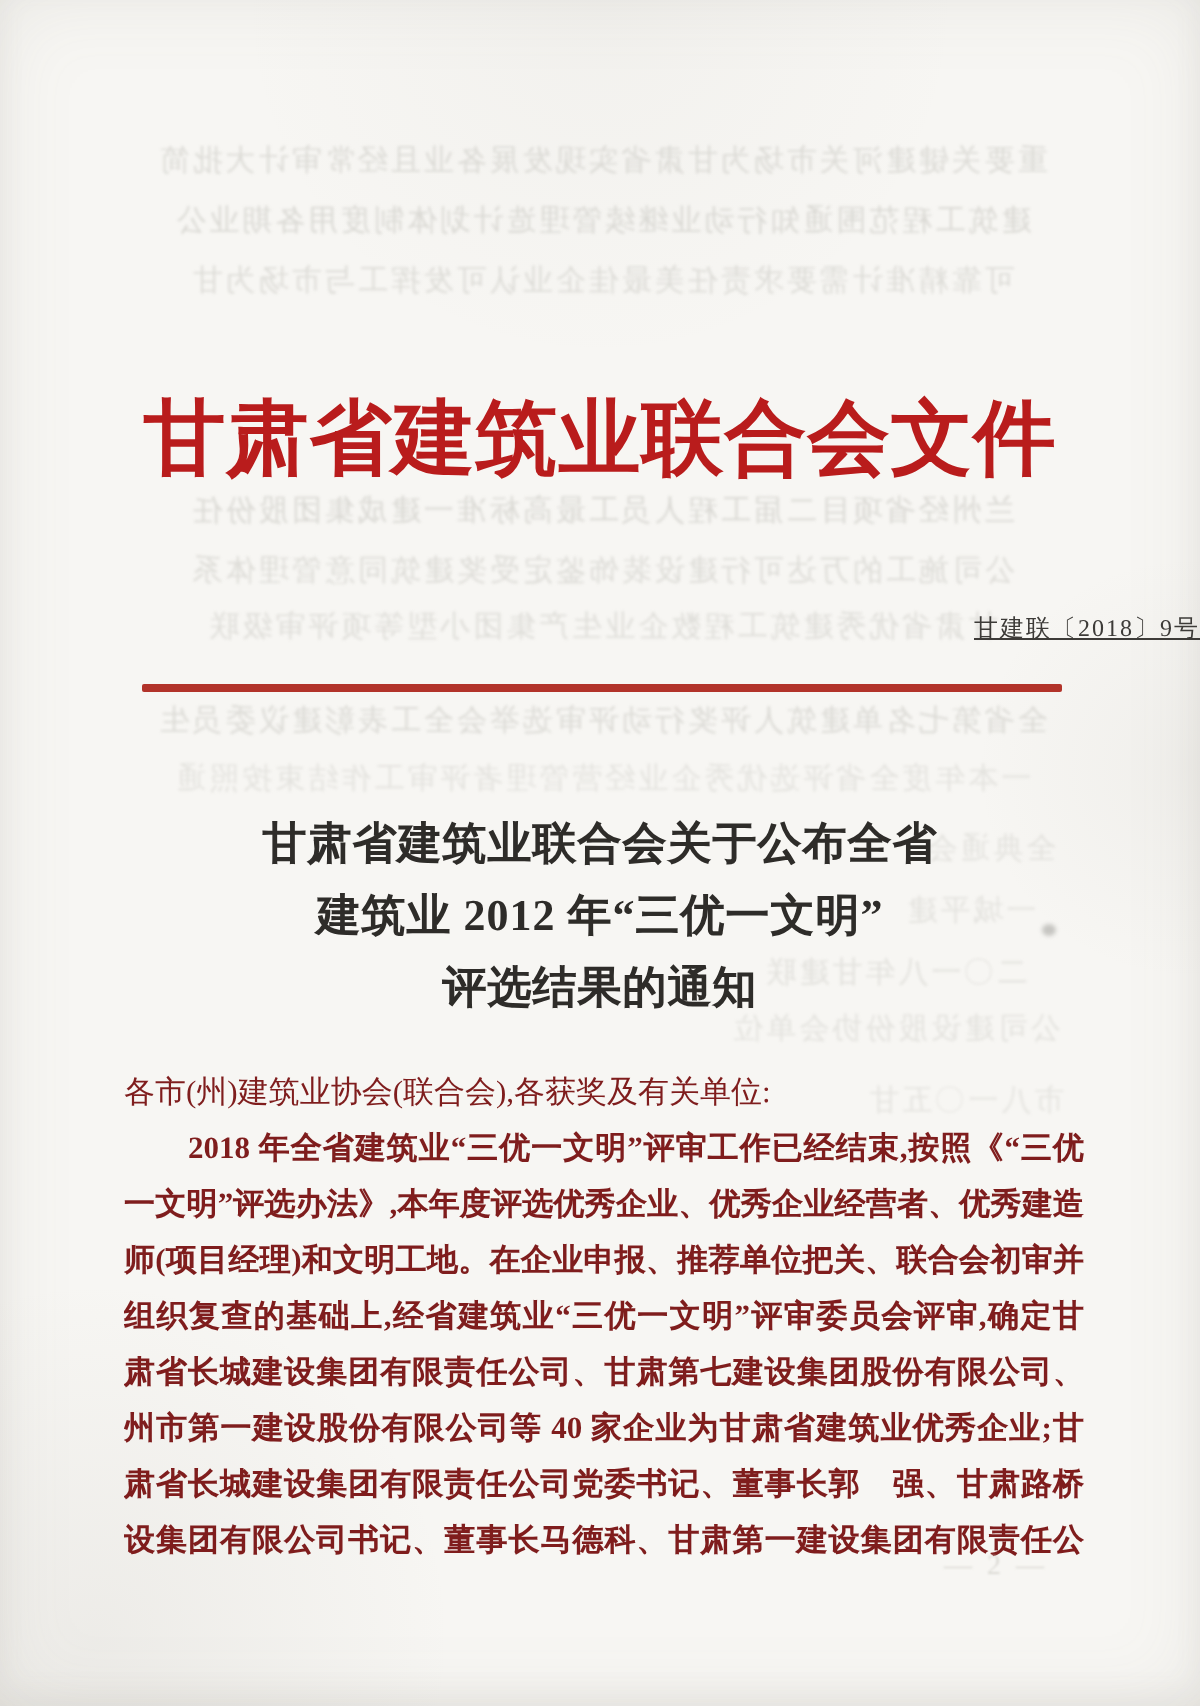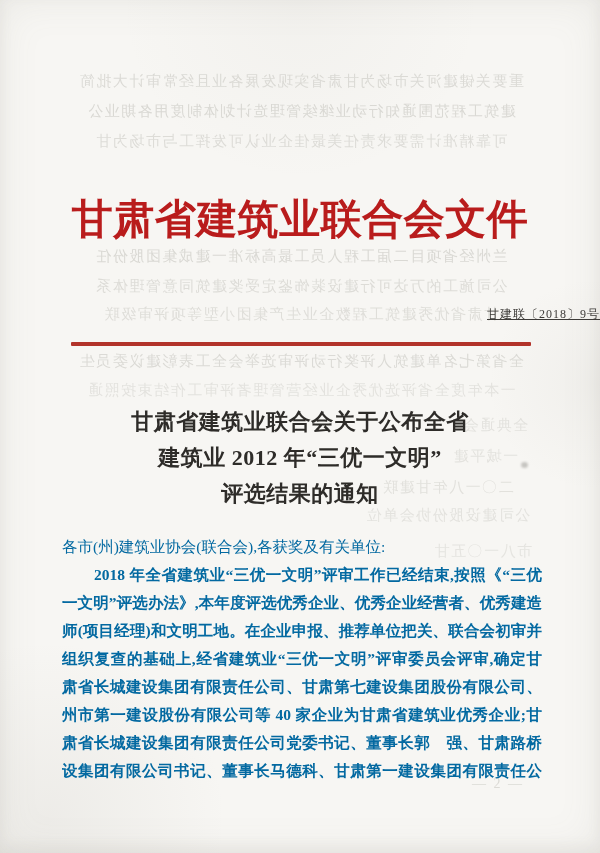--- a/index.html
+++ b/index.html
@@ -62,21 +62,21 @@
   }
   .notice-title{
     position:absolute;top:404px;left:40px;width:520px;
     text-align:center;
     font-size:22px;font-weight:bold;color:#2e2c29;
     line-height:36px;
     letter-spacing:0.5px;
   }
   .body-text{
     position:absolute;top:533px;left:62px;width:480px;
-    font-size:15.5px;color:#0369a1;
+    font-size:15.5px;color:#7f1d1d;
     line-height:28px;
   }
   .bline{
     white-space:nowrap;
   }
   .bline.just{
     text-align:justify;
     text-align-last:justify;
     text-justify:inter-character;
     white-space:normal;

